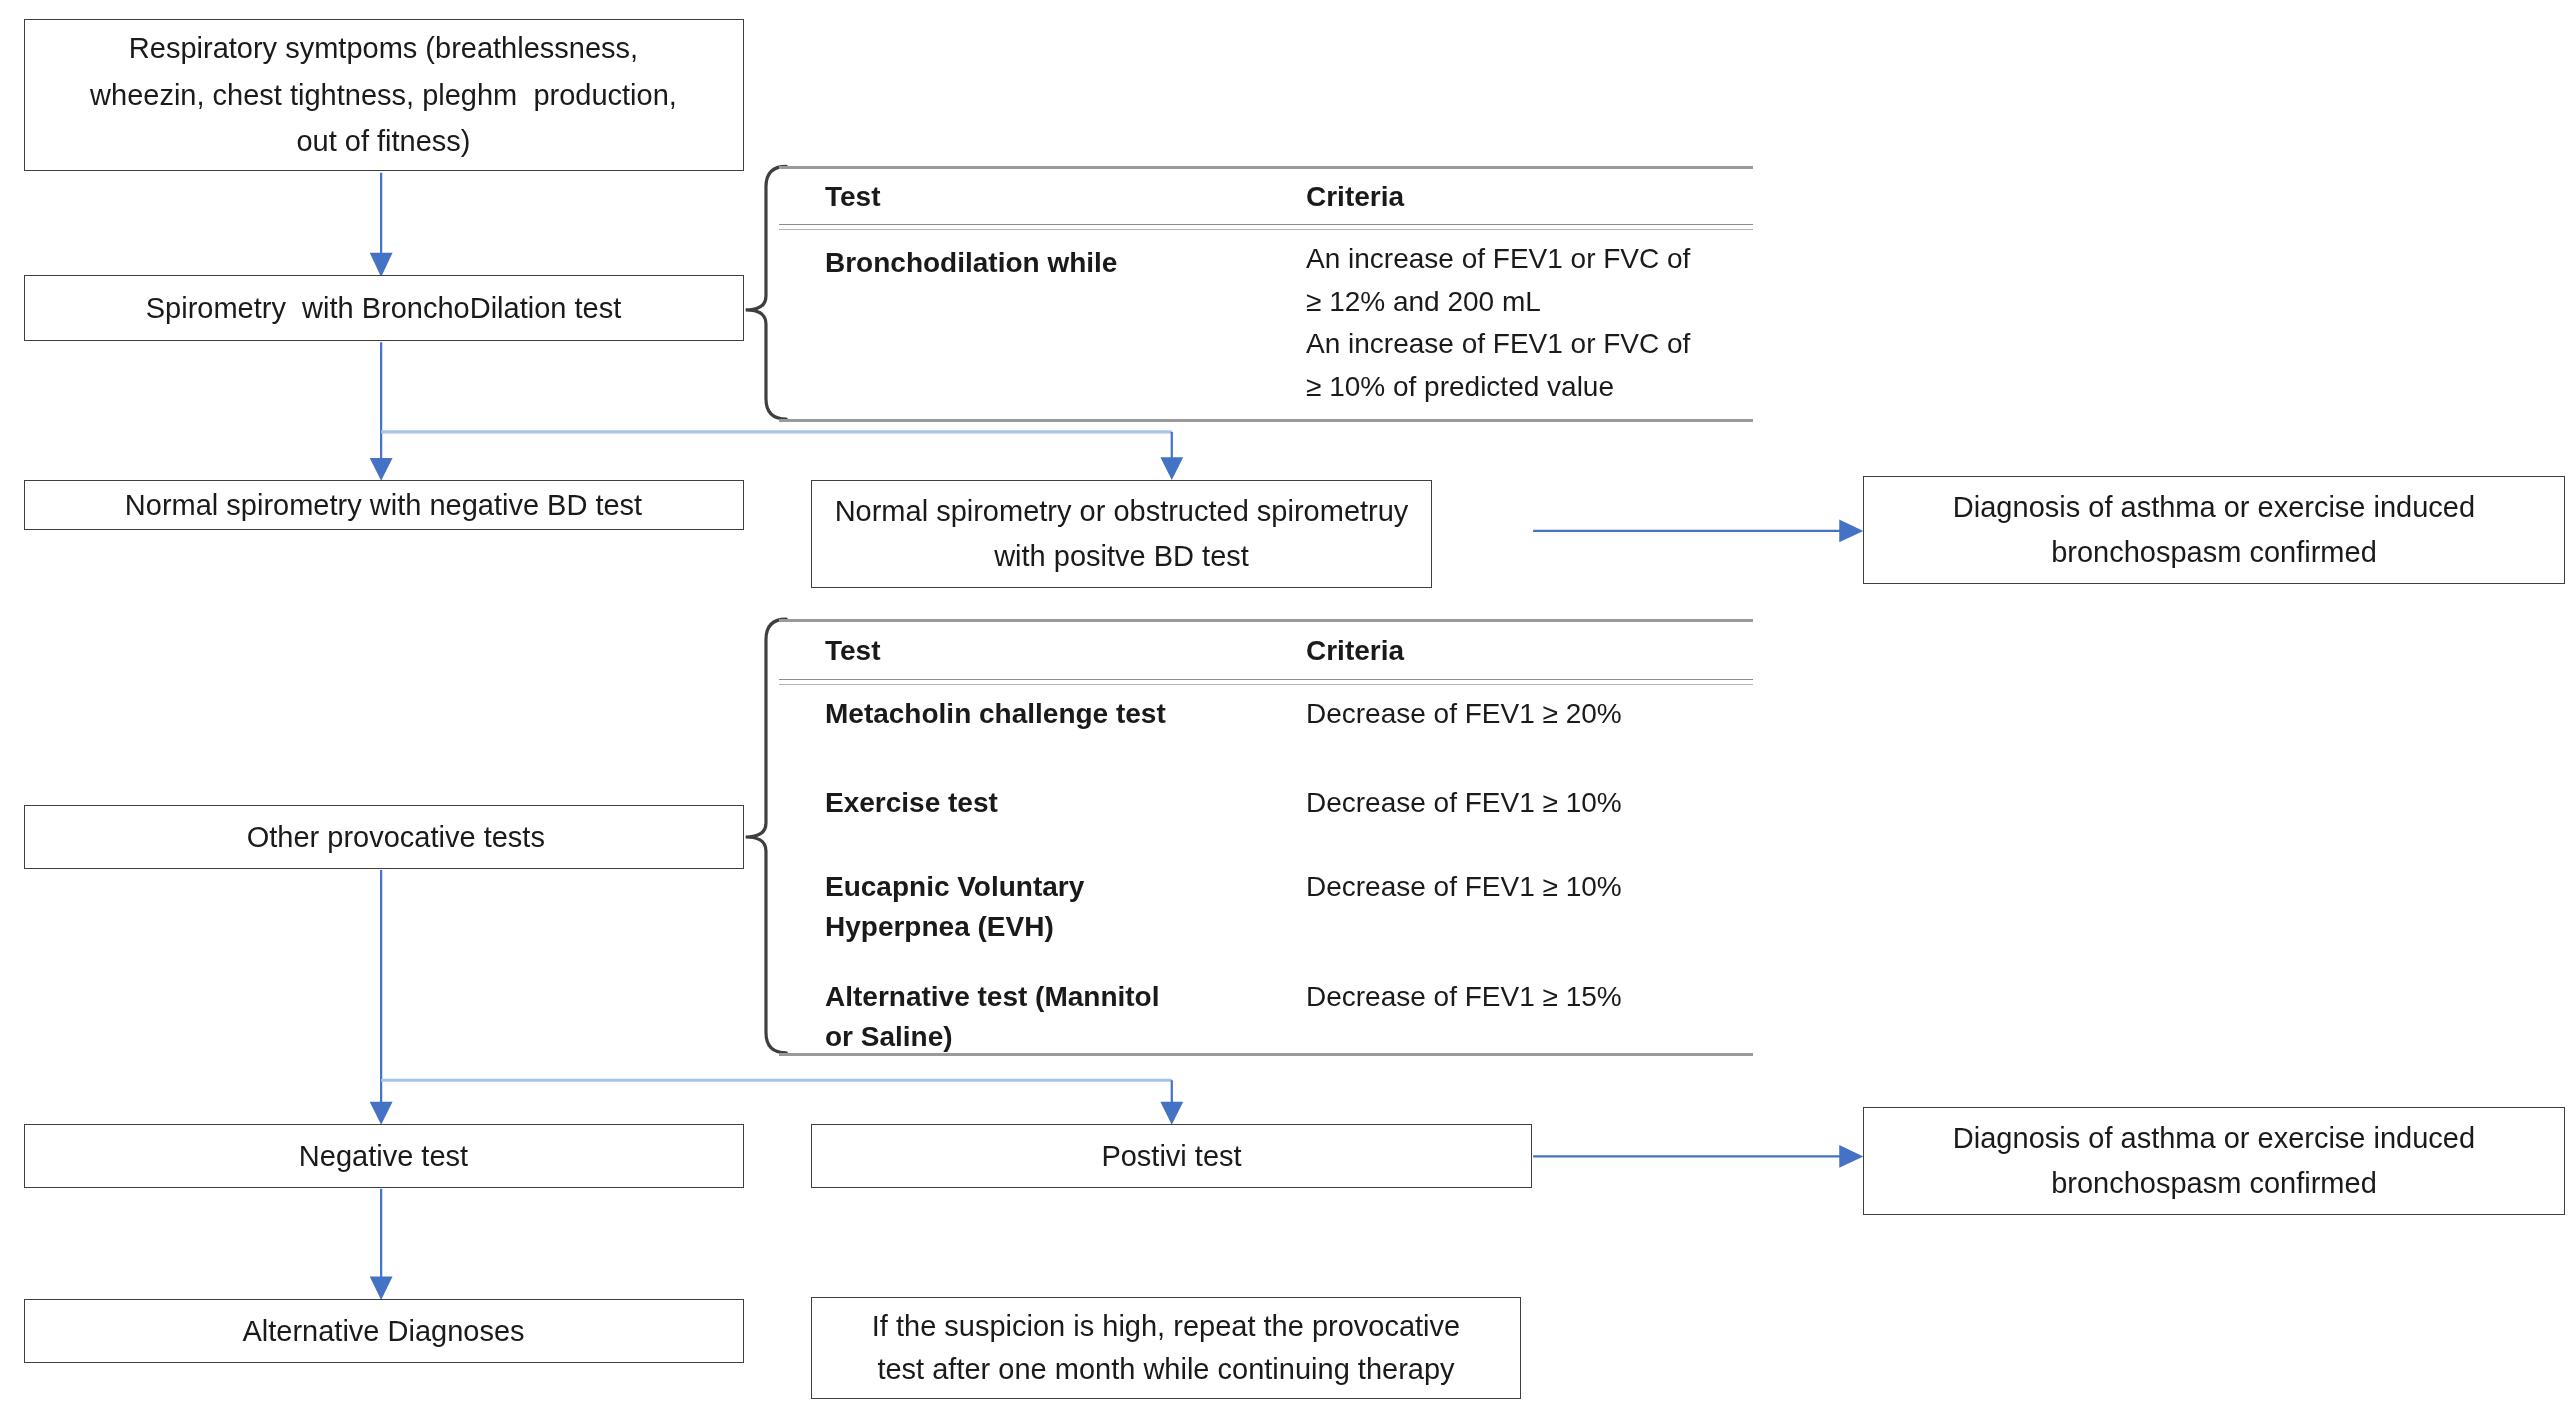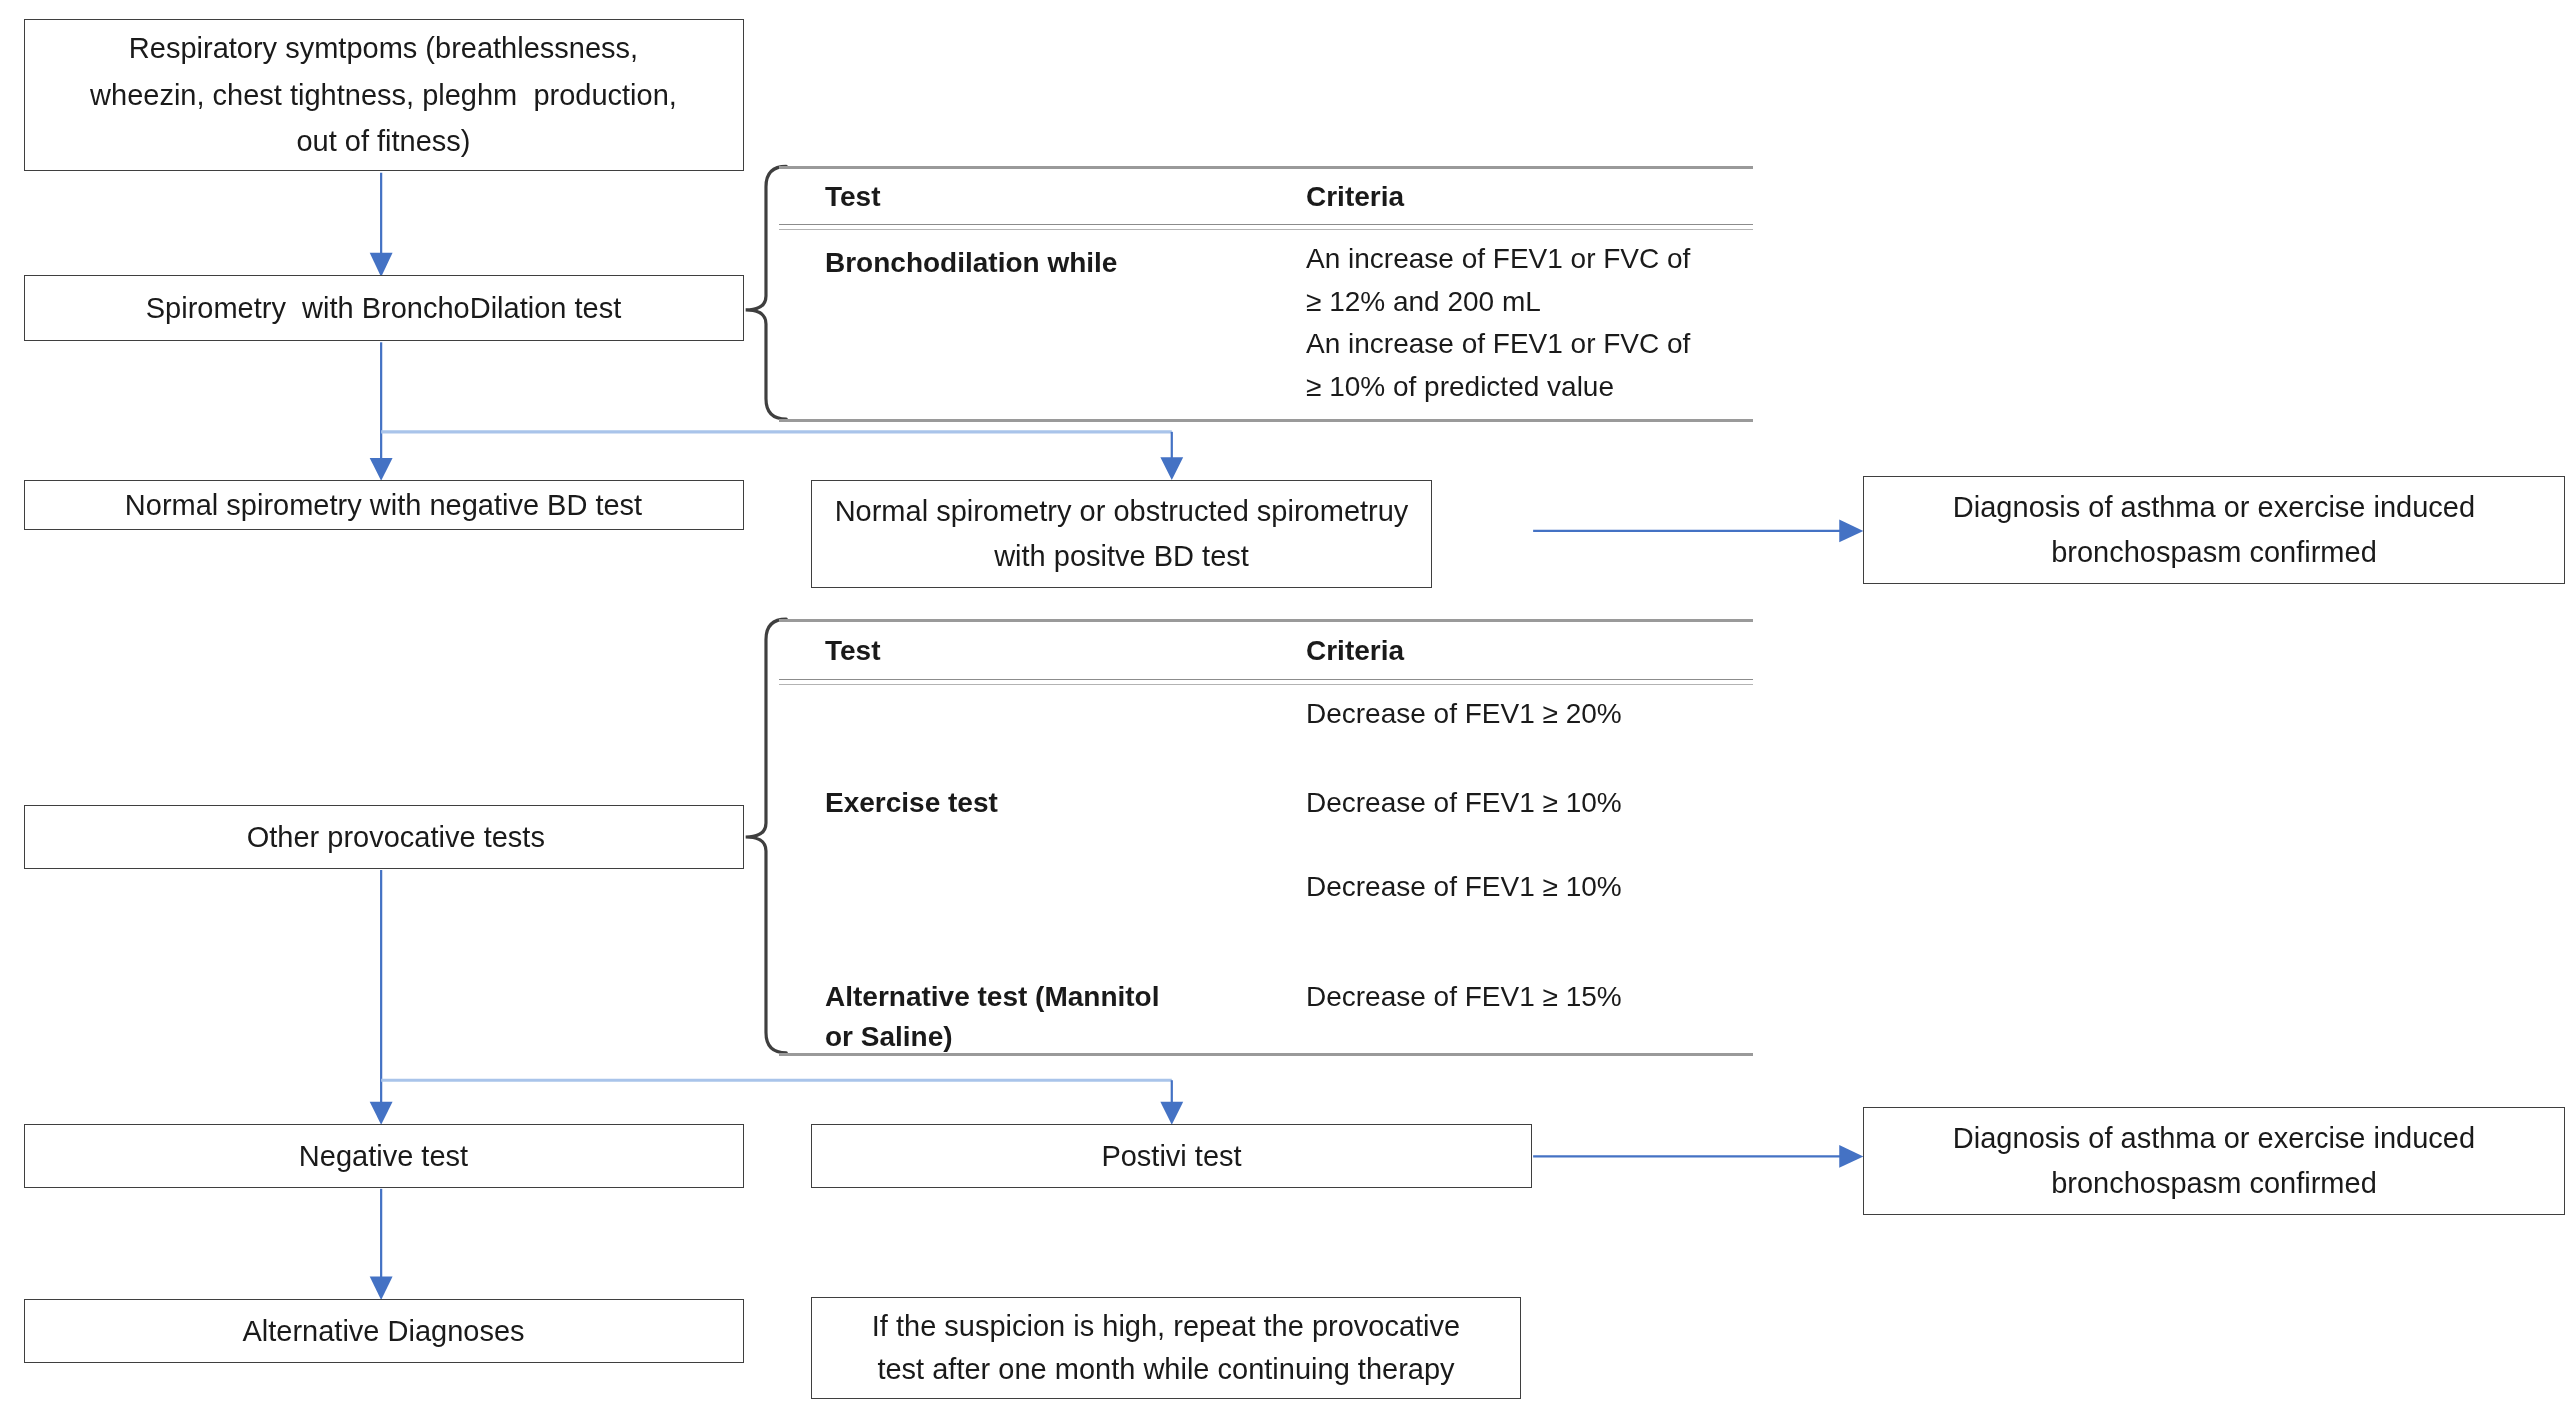--- a/index.html
+++ b/index.html
@@ -127,25 +127,28 @@
 ≥ 10% of predicted value</div>
     <div class="rule" style="top:253px;"></div>
   </div>
 
   <div class="tbl" style="left:779px;top:619px;width:974px;height:436px;">
     <div class="rule" style="top:0;"></div>
     <div class="hdr" style="left:46px;top:16px;">Test</div>
     <div class="hdr" style="left:527px;top:16px;">Criteria</div>
     <div class="rule-double" style="top:60px;"></div>
 
+    <div class="cell b" style="left:46px;top:75px;width:470px;">Metacholin challenge test</div>
     <div class="cell" style="left:527px;top:75px;width:445px;">Decrease of FEV1 ≥ 20%</div>
 
     <div class="cell b" style="left:46px;top:164px;width:470px;">Exercise test</div>
     <div class="cell" style="left:527px;top:164px;width:445px;">Decrease of FEV1 ≥ 10%</div>
 
+    <div class="cell b" style="left:46px;top:248px;width:470px;">Eucapnic Voluntary
+Hyperpnea (EVH)</div>
     <div class="cell" style="left:527px;top:248px;width:445px;">Decrease of FEV1 ≥ 10%</div>
 
     <div class="cell b" style="left:46px;top:358px;width:470px;">Alternative test (Mannitol
 or Saline)</div>
     <div class="cell" style="left:527px;top:358px;width:445px;">Decrease of FEV1 ≥ 15%</div>
 
     <div class="rule" style="top:434px;"></div>
   </div>
 
 </div>

